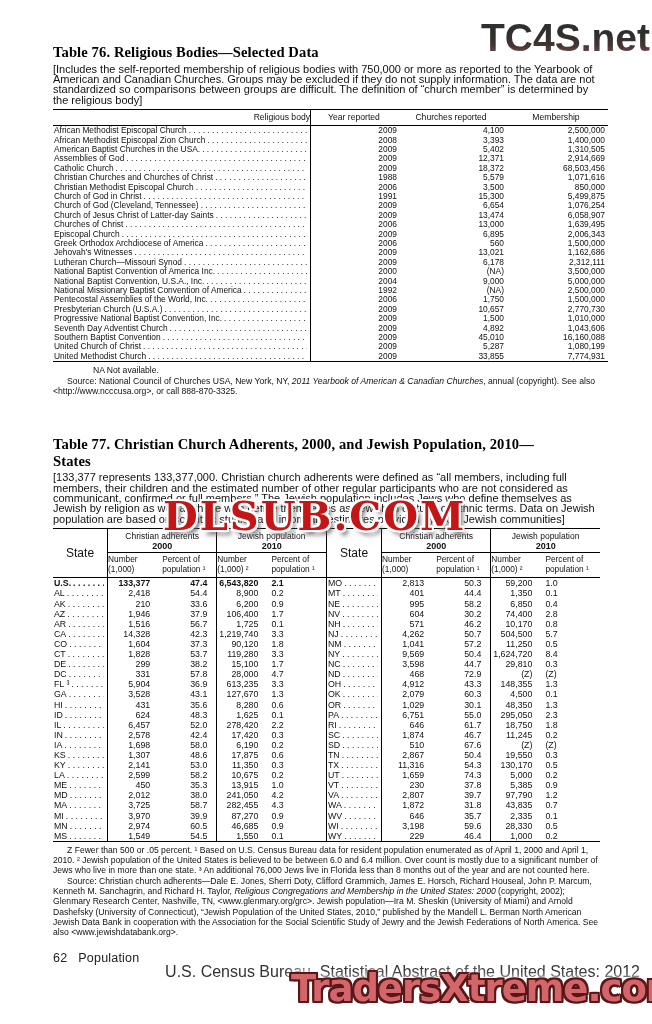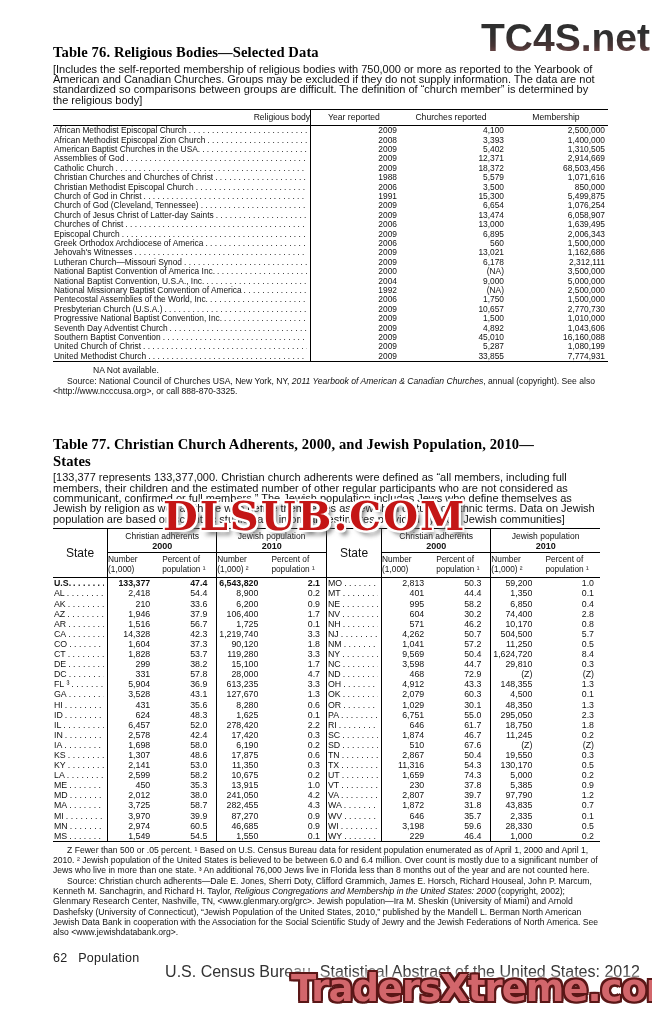--- a/index.html
+++ b/index.html
@@ -48,21 +48,21 @@
   .t77 .grp .l2 { display:block; font-size:9px; font-weight:bold; }
   .t77 .grp-0 { border-right:1px solid #000; }
   .t77 .sub { border-bottom:1.4px solid #000; text-align:left; font-size:8.3px; line-height:9.6px; padding:2px 0 3px 0; }
   .t77 .sub span { display:block; }
   .t77 .sub-p0 { border-right:1px solid #000; }
   .t77 tbody td { padding:0; line-height:10.1px; vertical-align:baseline; }
   .t77 .c-st { width:56px; border-right:1px solid #000; }
   .t77 .c-n0 { width:66px; text-align:right; padding-right:12px; }
   .t77 .c-p0 { width:47px; text-align:right; padding-right:9px; border-right:1px solid #000; }
   .t77 .c-n1 { width:62px; text-align:right; padding-right:13px; }
-  .t77 .c-p1 { width:42px; text-align:right; padding-right:6px; }
+  .t77 .c-p1 { width:42px; text-align:left; padding-right:6px; }
   .brow td { font-weight:bold; }
 
   
   .footer-left { position:absolute; left:53px; top:951px; font-size:12.5px; color:#222; letter-spacing:0.2px; }
   .footer-left .pgnum { margin-right:11px; }
   .footer-right { position:absolute; right:12px; top:963px; font-size:16px; color:#333; }
 
   
   .wm { position:absolute; white-space:nowrap; z-index:5; pointer-events:none; }
   .wm-top {

